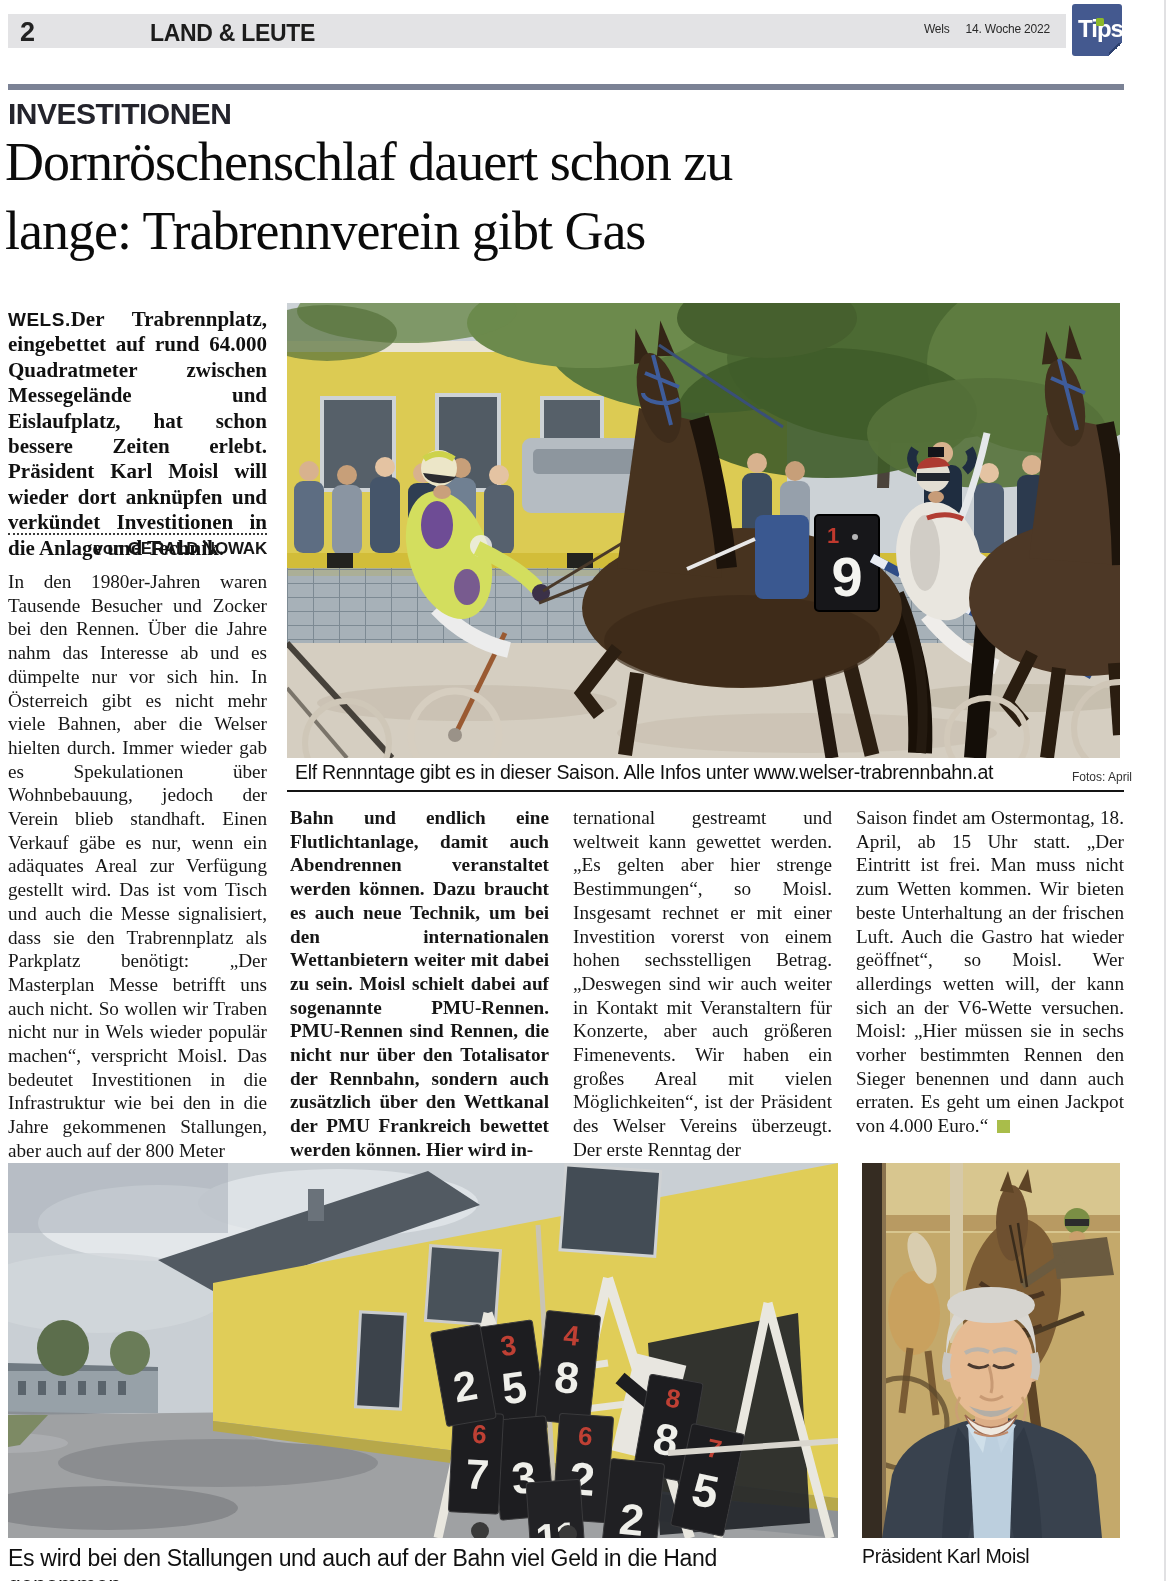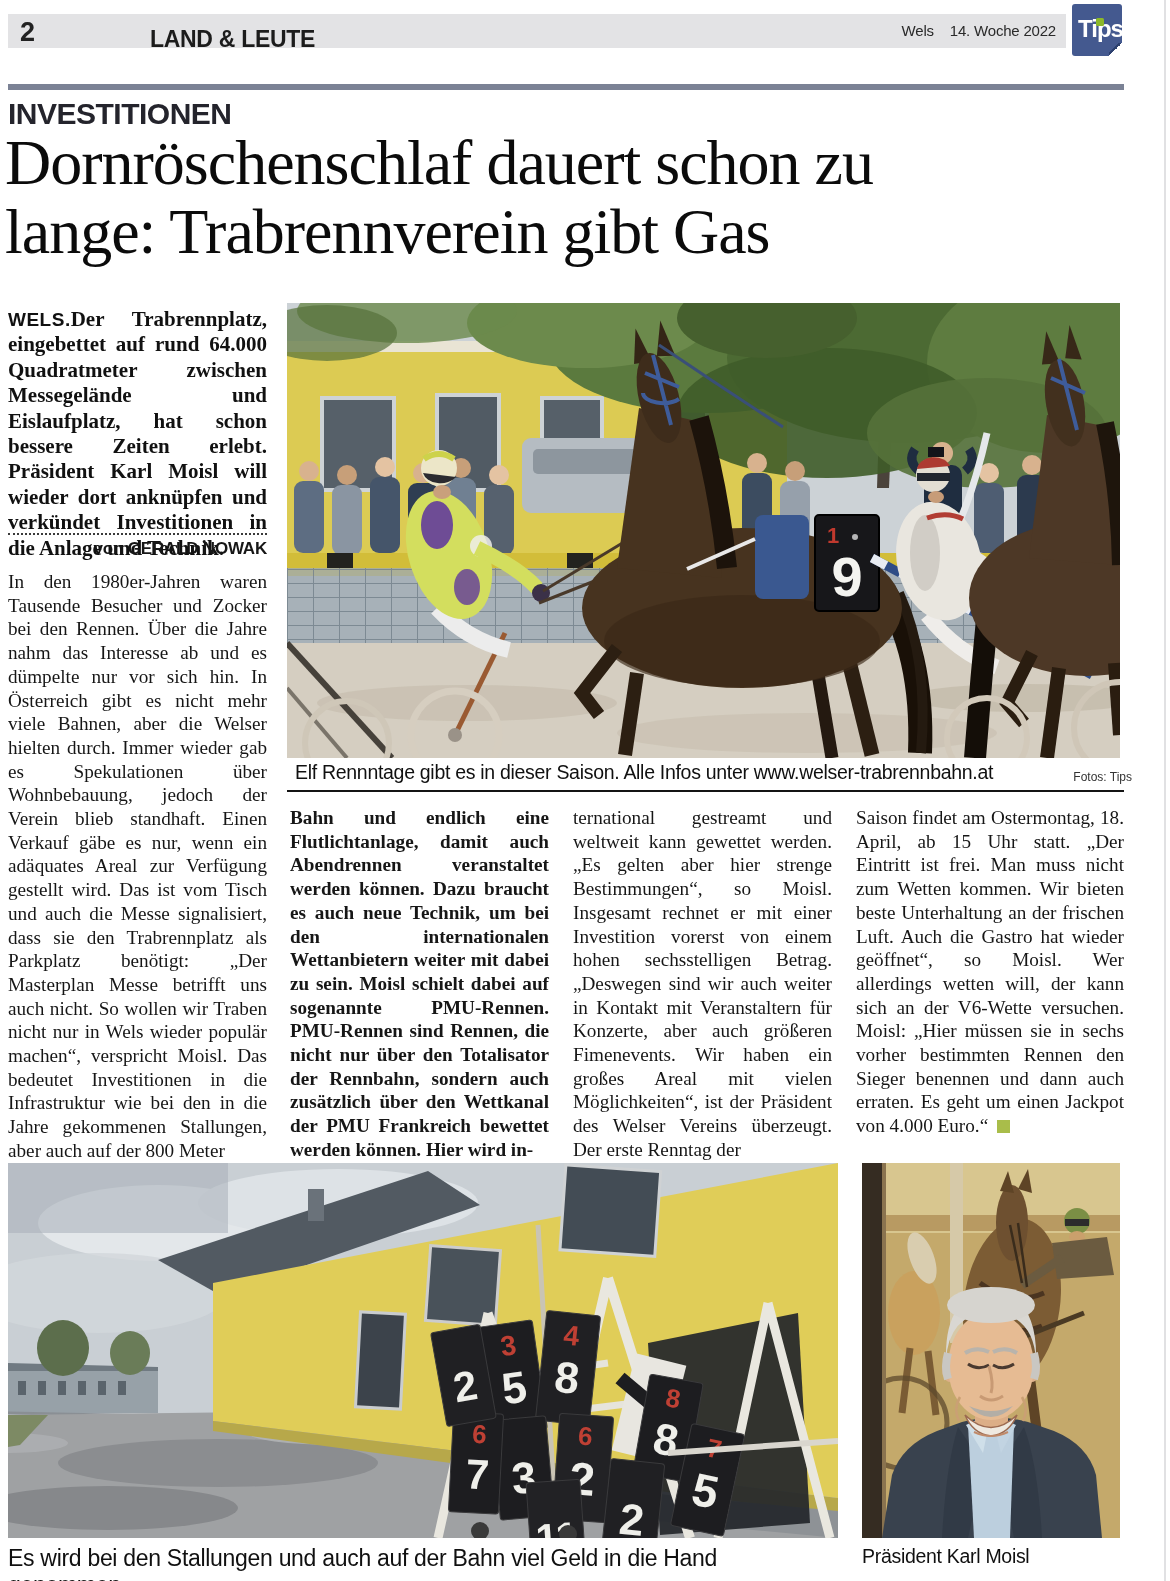--- a/index.html
+++ b/index.html
@@ -4,37 +4,37 @@
 <style>
   html,body{margin:0;padding:0;background:#fff;}
   #page{position:relative;width:1170px;height:1581px;background:#ffffff;overflow:hidden;
         font-family:"Liberation Serif",serif;color:#151515;}
   .abs{position:absolute;}
 
   
   .header-bar{left:8px;top:14px;width:1058px;height:34px;background:#e3e3e5;}
   .page-num{position:absolute;left:12px;top:3px;font-family:"Liberation Sans",sans-serif;
             font-size:27px;font-weight:600;color:#222;letter-spacing:-1px;}
-  .section-title{position:absolute;left:142px;top:12px;font-family:"Liberation Sans",sans-serif;
+  .section-title{position:absolute;left:142px;top:6px;font-family:"Liberation Sans",sans-serif;
             font-size:23px;font-weight:700;color:#1c1c1c;letter-spacing:-0.3px;}
-  .edition{position:absolute;right:10px;top:8px;font-family:"Liberation Sans",sans-serif;
-            font-size:15px;color:#2a2a2a;letter-spacing:-0.2px;}
+  .edition{position:absolute;right:16px;top:8px;font-family:"Liberation Sans",sans-serif;
+            font-size:12px;color:#2a2a2a;letter-spacing:-0.2px;}
   .edition .week{margin-left:16px;}
   .tips-logo{left:1072px;top:4px;width:50px;height:52px;background:#44598f;border-radius:3px;}
   .tips-text{position:absolute;left:6px;top:11px;font-family:"Liberation Sans",sans-serif;
             font-size:24px;font-weight:700;color:#fff;letter-spacing:-1px;}
   .tips-dot{position:absolute;left:24px;top:14px;width:8px;height:8px;background:#8cb829;border-radius:1.5px;}
   .tips-fold{position:absolute;right:0;bottom:0;width:13px;height:13px;
             background:linear-gradient(315deg,#ffffff 50%,#2c406f 50%,#2c406f 63%,rgba(0,0,0,0) 63%);}
   .top-rule{left:8px;top:84px;width:1116px;height:6px;background:#7b8295;}
 
   
   .kicker{left:8px;top:97px;font-family:"Liberation Sans",sans-serif;font-size:30px;
           font-weight:700;color:#24242c;letter-spacing:-0.5px;}
-  .headline{left:5px;top:128px;width:1118px;font-size:64px;line-height:69px;font-weight:400;
+  .headline{left:5px;top:128px;width:1118px;font-size:54px;line-height:69px;font-weight:400;
           color:#0b0b0b;letter-spacing:-1px;margin:0;}
   .headline span{display:block;}
 
   
   .lead{left:8px;top:307px;width:259px;font-size:21px;line-height:25.4px;font-weight:700;
         text-align:justify;color:#111;}
   .lead-loc{font-family:"Liberation Sans",sans-serif;font-size:19px;letter-spacing:0.5px;}
   .byline-rule{left:8px;top:533px;width:259px;height:0;border-top:2px dotted #3a3a3a;}
   .byline{left:8px;top:539px;width:259px;text-align:right;font-family:"Liberation Sans",sans-serif;
         font-size:17px;font-weight:700;color:#161616;letter-spacing:-0.2px;}
@@ -278,21 +278,21 @@
         </g>
         <path d="M764,75 L798,90 M772,56 L790,127" stroke="#3e5c9a" stroke-width="4" fill="none"></path>
         <circle cx="700" cy="435" r="40" stroke="#d2c9ba" stroke-width="6" fill="none"></circle>
         <circle cx="833" cy="425" r="46" stroke="#cfc6b7" stroke-width="6" fill="none"></circle>
       </g>
     </svg>
   </div>
 
   <div class="abs cap-main">
     <span class="cap-text">Elf Rennntage gibt es in dieser Saison.  Alle Infos unter www.welser-trabrennbahn.at</span>
-    <span class="credit">Fotos: Tips</span>
+    <span class="credit">Fotos: April</span>
   </div>
   <div class="abs cap-rule"></div>
 
   <div class="abs col col1">In den 1980er-Jahren waren Tausende Besucher und Zocker bei den Rennen. Über die Jahre nahm das Interesse ab und es dümpelte nur vor sich hin. In Österreich gibt es nicht mehr viele Bahnen, aber die Welser hielten durch. Immer wieder gab es Spekulationen über Wohnbebauung, jedoch der Verein blieb standhaft. Einen Verkauf gäbe es nur, wenn ein adäquates Areal zur Verfügung gestellt wird. Das ist vom Tisch und auch die Messe signalisiert, dass sie den Trabrennplatz als Parkplatz benötigt: „Der Masterplan Messe betrifft uns auch nicht. So wollen wir Traben nicht nur in Wels wieder populär machen“, verspricht Moisl. Das bedeutet Investitionen in die Infrastruktur wie bei den in die Jahre gekommenen Stallungen, aber auch auf der 800 Meter</div>
   <div class="abs col col2">Bahn und endlich eine Flutlichtanlage, damit auch Abendrennen veranstaltet werden können. Dazu braucht es auch neue Technik, um bei den internationalen Wettanbietern weiter mit dabei zu sein. Moisl schielt dabei auf sogenannte PMU-Rennen. PMU-Rennen sind Rennen, die nicht nur über den Totalisator der Rennbahn, sondern auch zusätzlich über den Wettkanal der PMU Frankreich bewettet werden können. Hier wird in-</div>
   <div class="abs col col3">ternational gestreamt und weltweit kann gewettet werden. „Es gelten aber hier strenge Bestimmungen“, so Moisl. Insgesamt rechnet er mit einer Investition vorerst von einem hohen sechsstelligen Betrag. „Deswegen sind wir auch weiter in Kontakt mit Veranstaltern für Konzerte, aber auch größeren Fimenevents. Wir haben ein großes Areal mit vielen Möglichkeiten“, ist der Präsident des Welser Vereins überzeugt. Der erste Renntag der</div>
   <div class="abs col col4">
     <span>Saison findet am Ostermontag, 18. April, ab 15 Uhr statt. „Der Eintritt ist frei. Man muss nicht zum Wetten kommen. Wir bieten beste Unterhaltung an der frischen Luft. Auch die Gastro hat wieder geöffnet“, so Moisl. Wer allerdings wetten will, der kann sich an der V6-Wette versuchen. Moisl: „Hier müssen sie in sechs vorher bestimmten Rennen den Sieger benennen und dann auch erraten. Es geht um einen Jackpot von 4.000 Euro.“</span><span class="endmark"></span>
   </div>
 

